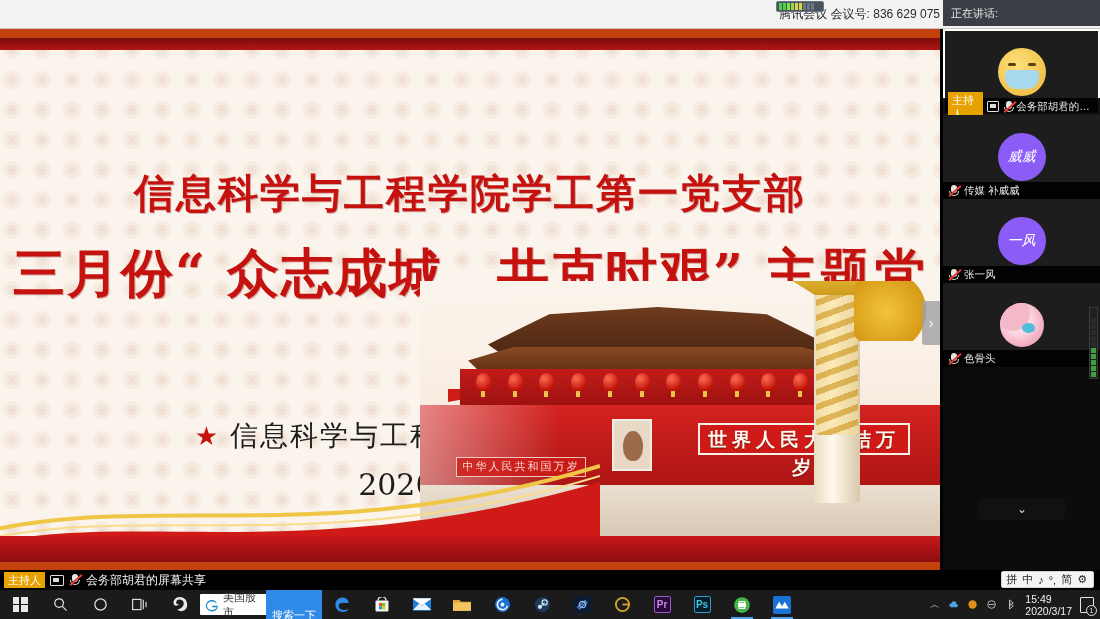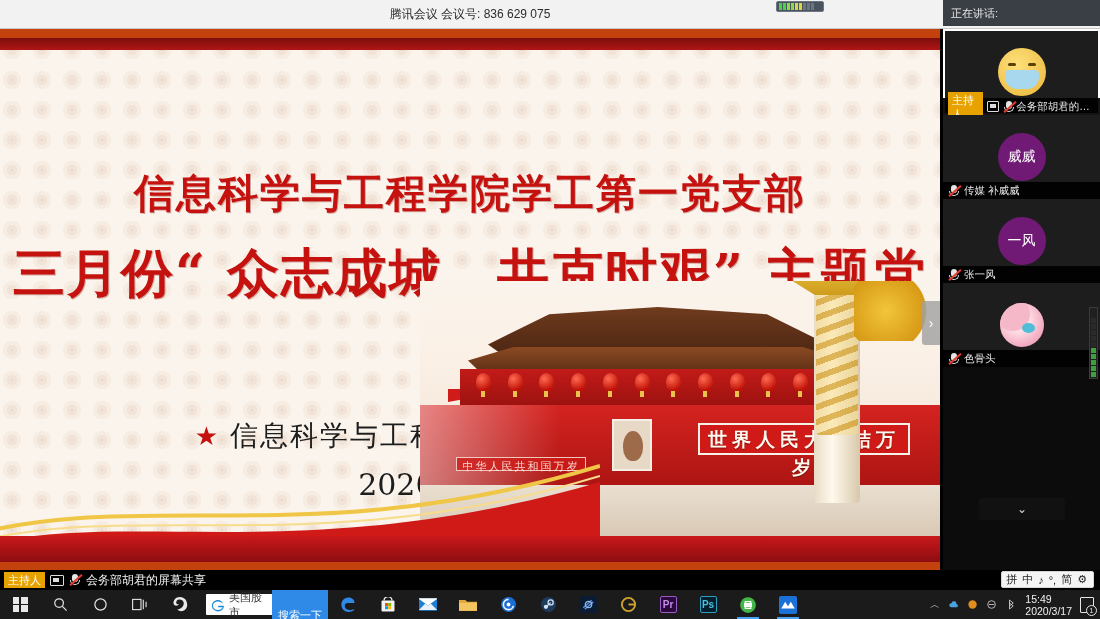--- a/index.html
+++ b/index.html
@@ -5,21 +5,21 @@
   * { margin:0; padding:0; box-sizing:border-box; }
   html,body { width:1100px; height:619px; overflow:hidden; background:#000;
               font-family:"Liberation Sans","DejaVu Sans",sans-serif; }
 
   #root { position:relative; width:1100px; height:619px; }
 
   
   .topbar { position:absolute; left:0; top:0; width:1100px; height:29px;
             background:#f2f2f2; border-bottom:1px solid #c8c8c8; }
   .topbar-title { position:absolute; left:0; top:0; width:940px; height:28px;
-                  line-height:28px; text-align:center; font-size:12px; color:#2b2b2b; }
+                  line-height:28px; text-align:right; font-size:12px; color:#2b2b2b; }
   .audio-meter { position:absolute; left:776px; top:1px; width:48px; height:11px;
                  background:#4a545e; border:1px solid #6c7682; border-radius:2px;
                  display:flex; align-items:center; padding:1px 2px; gap:1px; }
   .audio-meter i { display:block; width:3px; height:7px; background:#6c7682; }
   .audio-meter i.on1 { background:#49d14a; }
   .audio-meter i.on2 { background:#8ed84a; }
   .audio-meter i.on3 { background:#d9d64a; }
 
   .speaking-panel { position:absolute; left:943px; top:0; width:157px; height:26px;
                     background:#3a3e45; color:#e9e9e9; font-size:11px;
@@ -91,21 +91,21 @@
                background:linear-gradient(90deg,rgba(255,255,255,.45),rgba(255,255,255,0));}
   .portrait { position:absolute; left:192px; top:138px; width:40px; height:52px;
               background:#e8d9c6; border:2px solid #f3efe6; }
   .portrait-face { position:absolute; left:9px; top:10px; width:20px; height:30px;
               border-radius:50% 50% 45% 45%; background:#9d6a4a; }
   .banner-r { position:absolute; left:278px; top:142px; width:212px; height:32px;
               background:#cf1a17; border:2px solid #f7f2e8; color:#fff8ee;
               font-size:19px; letter-spacing:5px; text-align:center; line-height:28px;
               font-family:"DejaVu Serif","Liberation Serif",serif; font-weight:700;
               text-shadow:0 1px 1px rgba(0,0,0,.4); }
-  .banner-l { position:absolute; left:36px; top:176px; width:130px; height:14px;
+  .banner-l { position:absolute; left:36px; top:176px; width:130px; height:20px;
               background:rgba(207,26,23,.75); border:1px solid rgba(247,242,232,.8);
               color:rgba(255,248,238,.85); font-size:11px; letter-spacing:2px;
               text-align:center; line-height:18px;
               font-family:"DejaVu Serif","Liberation Serif",serif; }
   .gate-base { position:absolute; left:0; top:204px; width:520px; height:51px;
                background:linear-gradient(180deg,#eadfd0,#d9c9b6); }
   .flagpole { position:absolute; left:428px; top:120px; width:3px; height:86px;
               background:#b9a88f; }
   .flags { position:absolute; left:28px; top:108px; width:84px; height:34px; }
   .flag { position:absolute; width:22px; height:13px; background:#d01c19;
@@ -152,23 +152,23 @@
           background:#0c0c0c; }
   .tile { position:relative; width:157px; background:#1a1a1a; }
   .tile .video { position:relative; width:157px; background:#1d1d1d;
           display:flex; align-items:center; justify-content:center; }
   .tile.active .video { outline:2px solid #ffffff; outline-offset:-2px; }
   .tile .label { position:absolute; left:0; bottom:0; width:157px; height:17px;
           background:rgba(0,0,0,.92); display:flex; align-items:center; gap:4px;
           padding-left:5px; }
   .tile .label .nm { color:#e6e6e6; font-size:10.5px; white-space:nowrap;
           overflow:hidden; text-overflow:ellipsis; max-width:100px; }
-  .avatar-circle { width:48px; height:48px; border-radius:50%; background:#701a75;
+  .avatar-circle { width:48px; height:48px; border-radius:50%; background:#8b5cf6;
           color:#fff; font-size:14px; display:flex; align-items:center;
-          justify-content:center; }
+          justify-content:center;font-style:italic; }
   .avatar-emoji { width:48px; height:48px; border-radius:50%;
           background:radial-gradient(circle at 40% 35%,#ffe07a,#e8b63a);
           position:relative; overflow:hidden; }
   .avatar-emoji .eye { position:absolute; top:15px; width:8px; height:3px;
           background:#5a4208; border-radius:2px; }
   .avatar-emoji .eye.l { left:10px; } .avatar-emoji .eye.r { right:10px; }
   .avatar-emoji .mask { position:absolute; left:7px; top:22px; width:34px; height:19px;
           background:#a8d8ee; border-radius:4px 4px 12px 12px; }
   .avatar-photo-anime { width:44px; height:44px; border-radius:50%;
           background:radial-gradient(circle at 42% 40%,#ffdde6 30%,#f0a8bd 72%,#c97e95);
@@ -200,21 +200,21 @@
   .taskbar { position:absolute; left:0; top:590px; width:1100px; height:29px;
           background:#1b1b1b; display:flex; align-items:center; }
   .tb-icon { width:40px; height:29px; display:flex; align-items:center;
           justify-content:center; position:relative; }
   .tb-icon.running::after { content:""; position:absolute; bottom:0; left:9px;
           width:22px; height:2px; background:#4aa3f0; }
   .win-logo { width:15px; height:15px; display:grid; gap:1.6px;
           grid-template-columns:1fr 1fr; grid-template-rows:1fr 1fr; }
   .win-logo span { background:#e8e8e8; }
   .srch-box { width:122px; height:21px; background:#fff; border-radius:1px;
-          display:flex; align-items:center; margin-left:6px; }
+          display:flex; align-items:center; margin-left:0; }
   .srch-box .ie { margin:0 4px 0 5px; }
   .srch-box .txt { font-size:11px; color:#333; flex:1; }
   .srch-btn { background:#2e8ae6; color:#fff; font-size:11px; height:21px;
           line-height:21px; padding:15px 6px; }
   .ime-bar { position:absolute; right:6px; top:571px; height:17px;
           background:#f4f4f4; border:1px solid #d5d5d5; border-radius:2px;
           display:flex; align-items:center; gap:5px; padding:0 6px 0 4px;
           font-size:11px; color:#222; }
   .tray-row { position:absolute; right:0; top:590px; width:170px; height:29px;
           display:flex; align-items:center; justify-content:flex-end; gap:8px;

